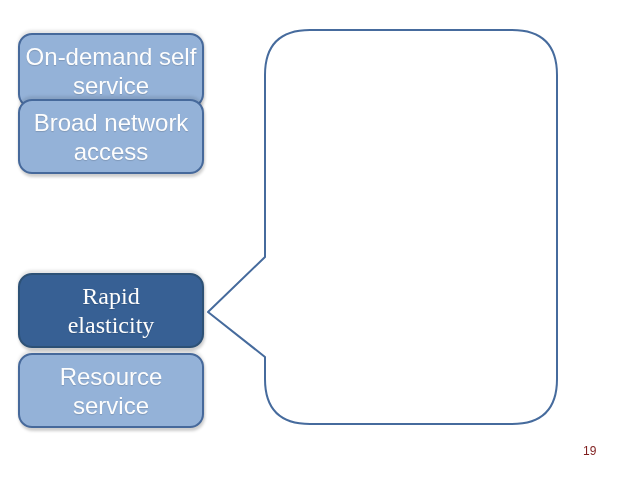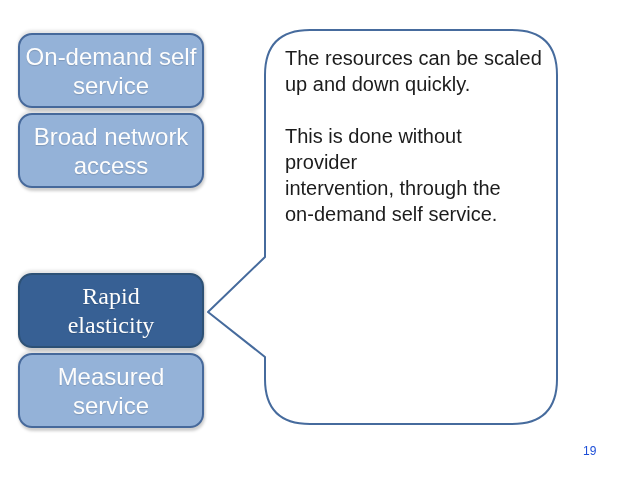--- a/index.html
+++ b/index.html
@@ -38,21 +38,21 @@
     line-height: 29px;
     white-space: pre-line;
     text-shadow: 0 1px 1px rgba(0,0,0,0.15);
   }
   .feature-box.active {
     background: #376094;
     border-color: #2d5176;
     font-family: Liberation Serif, serif;
   }
   .box-1 { top: 33px; }
-  .box-2 { top: 113px; }
+  .box-2 { top: 99px; }
   .box-3 { top: 193px; }
   .box-4 { top: 273px; }
   .box-5 { top: 353px; }
 
   
   .callout-svg {
     position: absolute;
     left: 0;
     top: 0;
     width: 638px;
@@ -74,21 +74,21 @@
   }
   .callout-text p.first {
     margin-bottom: 26px;
   }
 
   .page-number {
     position: absolute;
     left: 583px;
     top: 444px;
     font-size: 12px;
-    color: #1d4ed8;
+    color: #7f1d1d;
   }
 </style>
 </head>
 <body>
 
 <div class="slide">
 
   <svg class="callout-svg" viewBox="0 0 638 479" xmlns="http://www.w3.org/2000/svg" aria-hidden="true">
     <path d="M 310 30
              L 512 30
@@ -111,28 +111,20 @@
   </div>
   <div class="feature-box box-2">
     <span class="label">Broad network
 access</span>
   </div>
   <div class="feature-box box-4 active">
     <span class="label">Rapid
 elasticity</span>
   </div>
   <div class="feature-box box-5">
-    <span class="label">Measured
+    <span class="label">Resource
 service</span>
   </div>
 
-  <div class="callout-text">
-    <p class="first">The resources can be scaled
-up and down quickly.</p>
-    <p>This is done without
-provider
-intervention, through the
-on-demand self service.</p>
-  </div>
 
   <div class="page-number">19</div>
 
 </div>
 
 </body></html>

